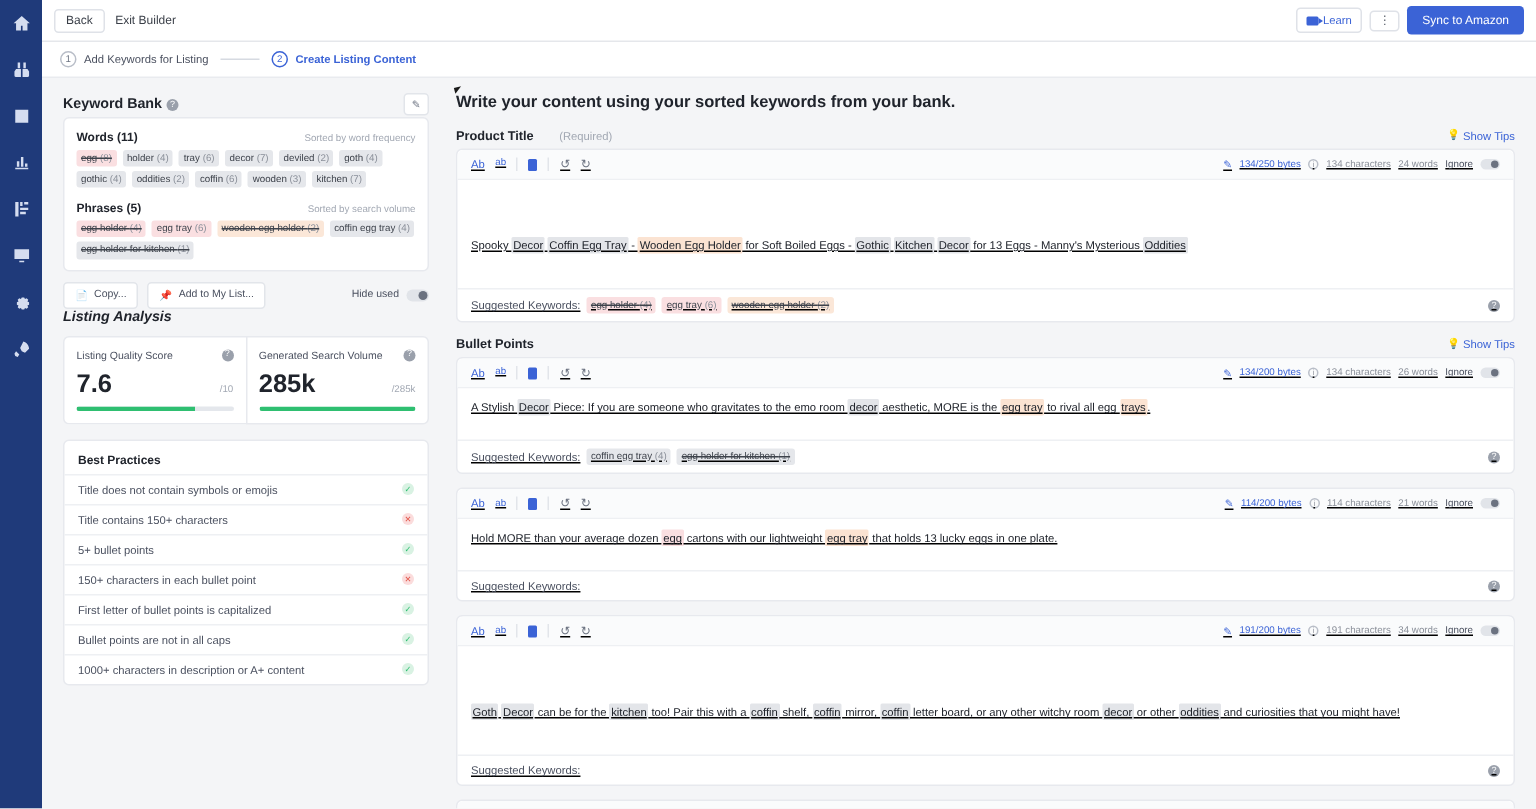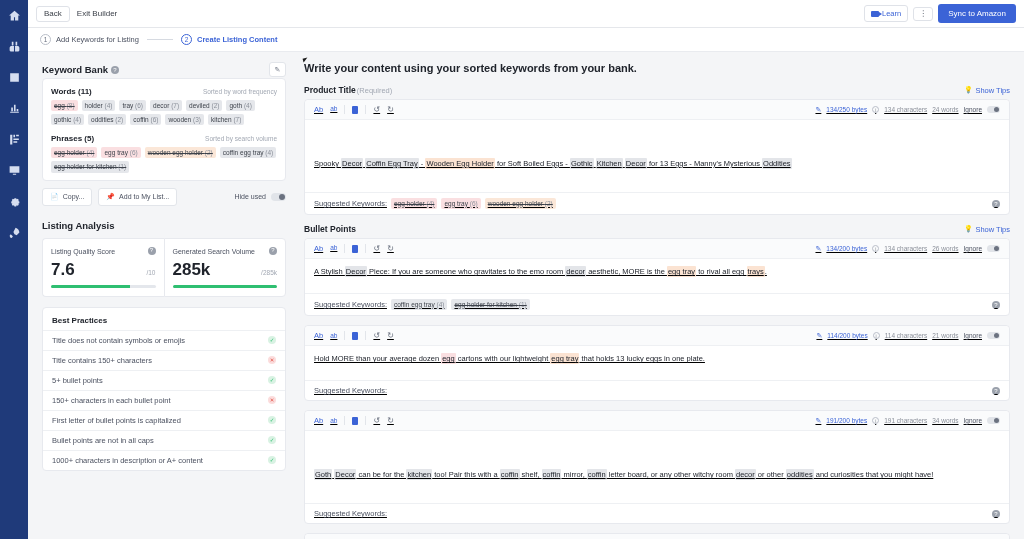--- a/index.html
+++ b/index.html
@@ -103,21 +103,21 @@
 
   .kb-actions { display: flex; align-items: center; margin-top: 7px; gap: 6px; }
   .sm-btn {
     display: flex; align-items: center; gap: 4px; font-size: 7px; color: #4b5160;
     border: 1px solid #e2e5ea; background: #fff; border-radius: 3px; padding: 4px 7px;
   }
   .hide-used { margin-left: auto; display: flex; align-items: center; gap: 5px; font-size: 7px; color: #4b5160; }
   .toggle { width: 15px; height: 8px; border-radius: 5px; background: #e1e4e9; position: relative; }
   .toggle:after { content:""; position: absolute; right: 1px; top: 1px; width: 6px; height: 6px; border-radius: 50%; background: #6b7280; }
 
-  .la-title { font-size: 9.5px; font-weight: bold; color: #20242c; margin: 14px 0 7px; }
+  .la-title { font-size: 9.5px; font-weight: bold; color: #20242c; margin: 0 0 7px; font-style: italic; }
   .score-row { display: flex; gap: 0; }
   .score-card { flex: 1; background: #fff; border: 1px solid #e7e9ee; padding: 8px; }
   .score-card:first-child { border-radius: 4px 0 0 4px; border-right: none; }
   .score-card:last-child { border-radius: 0 4px 4px 0; }
   .score-head { display: flex; align-items: flex-start; font-size: 7px; color: #4b5160; line-height: 1.35; }
   .score-head .qmark { margin-left: auto; flex: 0 0 8px; }
   .score-val { display: flex; align-items: baseline; margin-top: 5px; }
   .score-num { font-size: 17px; font-weight: bold; color: #20242c; line-height: 1; }
   .score-den { margin-left: auto; font-size: 6.5px; color: #a2a8b3; }
   .bar { height: 3px; border-radius: 2px; background: #e4e7ec; margin-top: 7px; overflow: hidden; }
@@ -132,21 +132,21 @@
   .bp-item span:first-child { flex: 1; }
   .ok, .bad { width: 8px; height: 8px; border-radius: 50%; display: flex; align-items: center; justify-content: center; font-size: 5.5px; color: #fff; }
   .ok { background: #d9f2e3; color: #2fbf71; }
   .bad { background: #fbdcdc; color: #e2574c; }
 
   
   .content { flex: 1; padding: 10px 14px 0 8px; overflow: hidden; min-width: 0; }
   .content-h { font-size: 11px; font-weight: bold; color: #20242c; margin-bottom: 11px; }
   .sec-head { display: flex; align-items: center; margin-bottom: 4px; }
   .sec-title { font-size: 8.5px; font-weight: bold; color: #20242c; }
-  .req { font-size: 7.5px; color: #a2a8b3; margin-left: 1px; font-weight: normal; }
+  .req { font-size: 7.5px; color: #a2a8b3; margin-left: 17px; font-weight: normal; }
   .tips { margin-left: auto; font-size: 7.5px; color: #3b63d6; display: flex; align-items: center; gap: 2px; }
   .bulb { font-size: 7px; }
 
   .editor { background: #fff; border: 1px solid #e7e9ee; border-radius: 4px; margin-bottom: 9px; text-decoration: underline; }
   .toolbar {
     display: flex; align-items: center; gap: 7px; padding: 5px 9px;
     background: #fafbfc; border-bottom: 1px solid #eef0f3; border-radius: 4px 4px 0 0;
   }
   .tb-btn { font-size: 7.5px; color: #3b63d6; line-height: 1; }
   .tb-btn.sm { font-size: 6.5px; }

